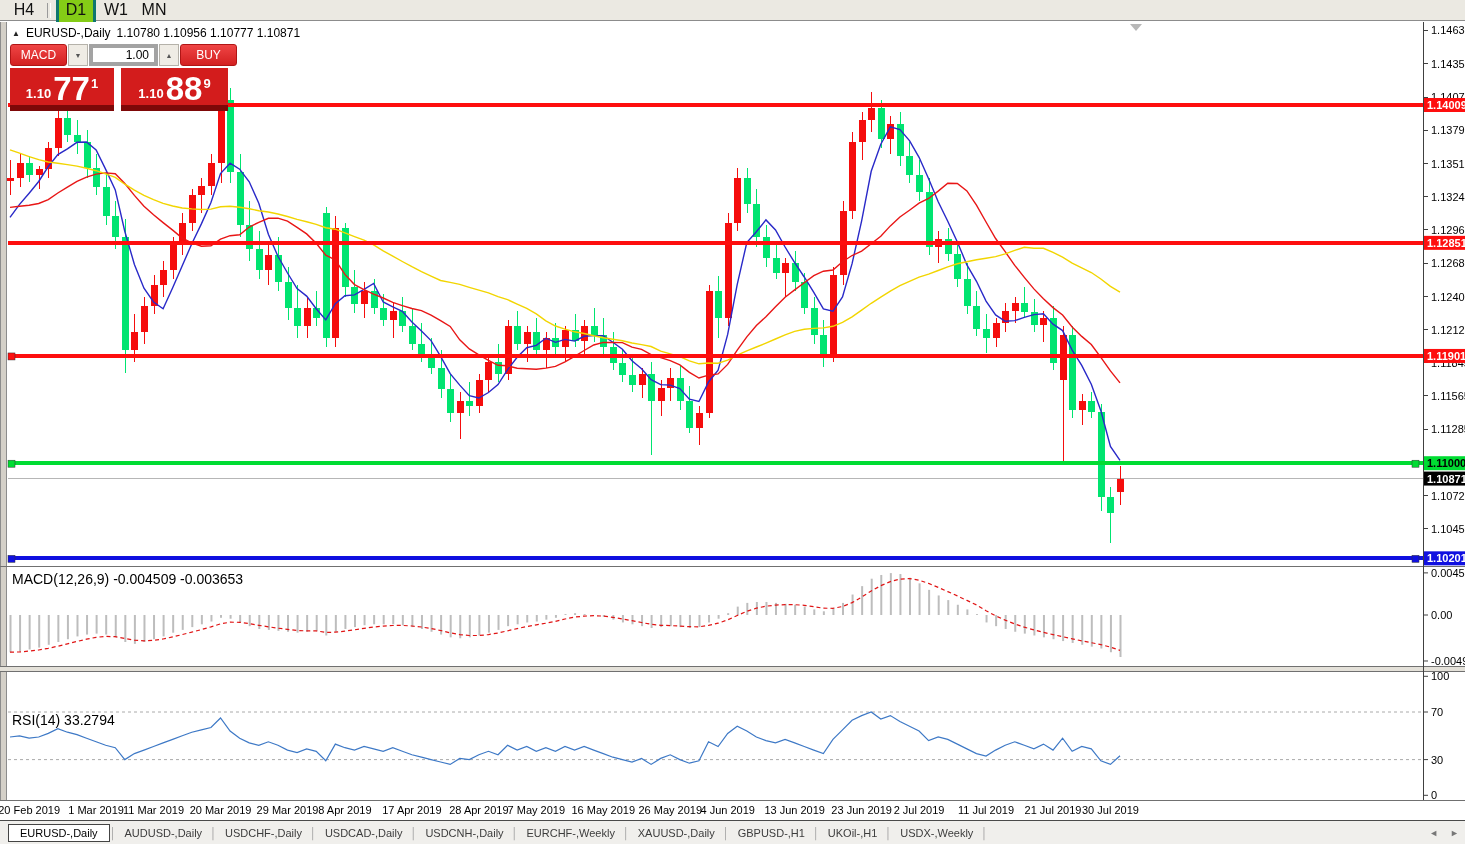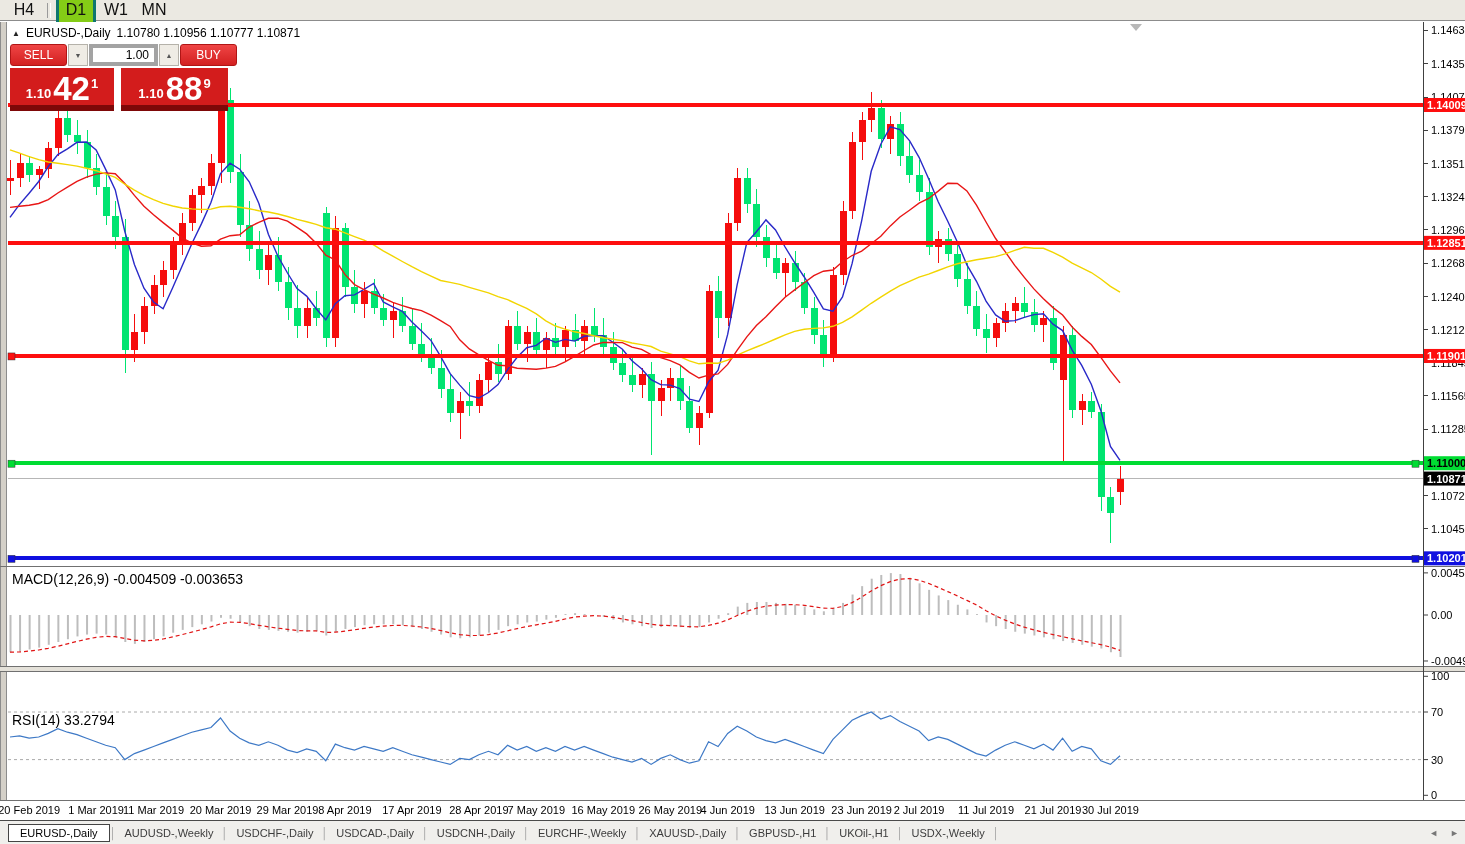--- a/index.html
+++ b/index.html
@@ -534,55 +534,55 @@
     </svg>
 
   <div id="chart-header">
     <span id="collapse-arrow">▲</span>
     <span class="sym">EURUSD-,Daily</span>
     <span class="ohlc">1.10780 1.10956 1.10777 1.10871</span>
   </div>
 
   <div id="trade-panel">
     <div id="tp-row1">
-      <div class="tp-btn">SELL</div>
+      <div class="tp-btn">MACD</div>
       <div class="spin-btn">
           <span>▼</span>
         </div>
       <input id="volume-input" value="1.00" style="">
       <div class="spin-btn">
           <span>▲</span>
         </div>
       <div class="tp-btn">BUY</div>
     </div>
     <div id="tp-row2">
       <div class="price-box" id="sell-price-box">
         <span class="pb-base">1.10</span>
-        <span class="pb-big">42</span>
+        <span class="pb-big">77</span>
         <span class="pb-sup">1</span>
       </div>
       <div class="price-box" id="buy-price-box">
         <span class="pb-base">1.10</span>
         <span class="pb-big">88</span>
         <span class="pb-sup">9</span>
       </div>
     </div>
   </div>
 
   <div class="ind-label" style="top:571px">MACD(12,26,9) -0.004509 -0.003653</div>
   <div class="ind-label" style="top:712px">RSI(14) 33.2794</div>
 
   <div id="tabbar">
     <div id="tab-scroll">
       <span>◄</span>
       <span>►</span>
     </div>
   <span class="tab active">EURUSD-,Daily</span>
       <span class="tab-sep">│</span>
-      <span class="tab">AUDUSD-,Weekly</span>
+      <span class="tab">AUDUSD-,Daily</span>
       <span class="tab-sep">│</span>
       <span class="tab">USDCHF-,Daily</span>
       <span class="tab-sep">│</span>
       <span class="tab">USDCAD-,Daily</span>
       <span class="tab-sep">│</span>
       <span class="tab">USDCNH-,Daily</span>
       <span class="tab-sep">│</span>
       <span class="tab">EURCHF-,Weekly</span>
       <span class="tab-sep">│</span>
       <span class="tab">XAUUSD-,Daily</span>

